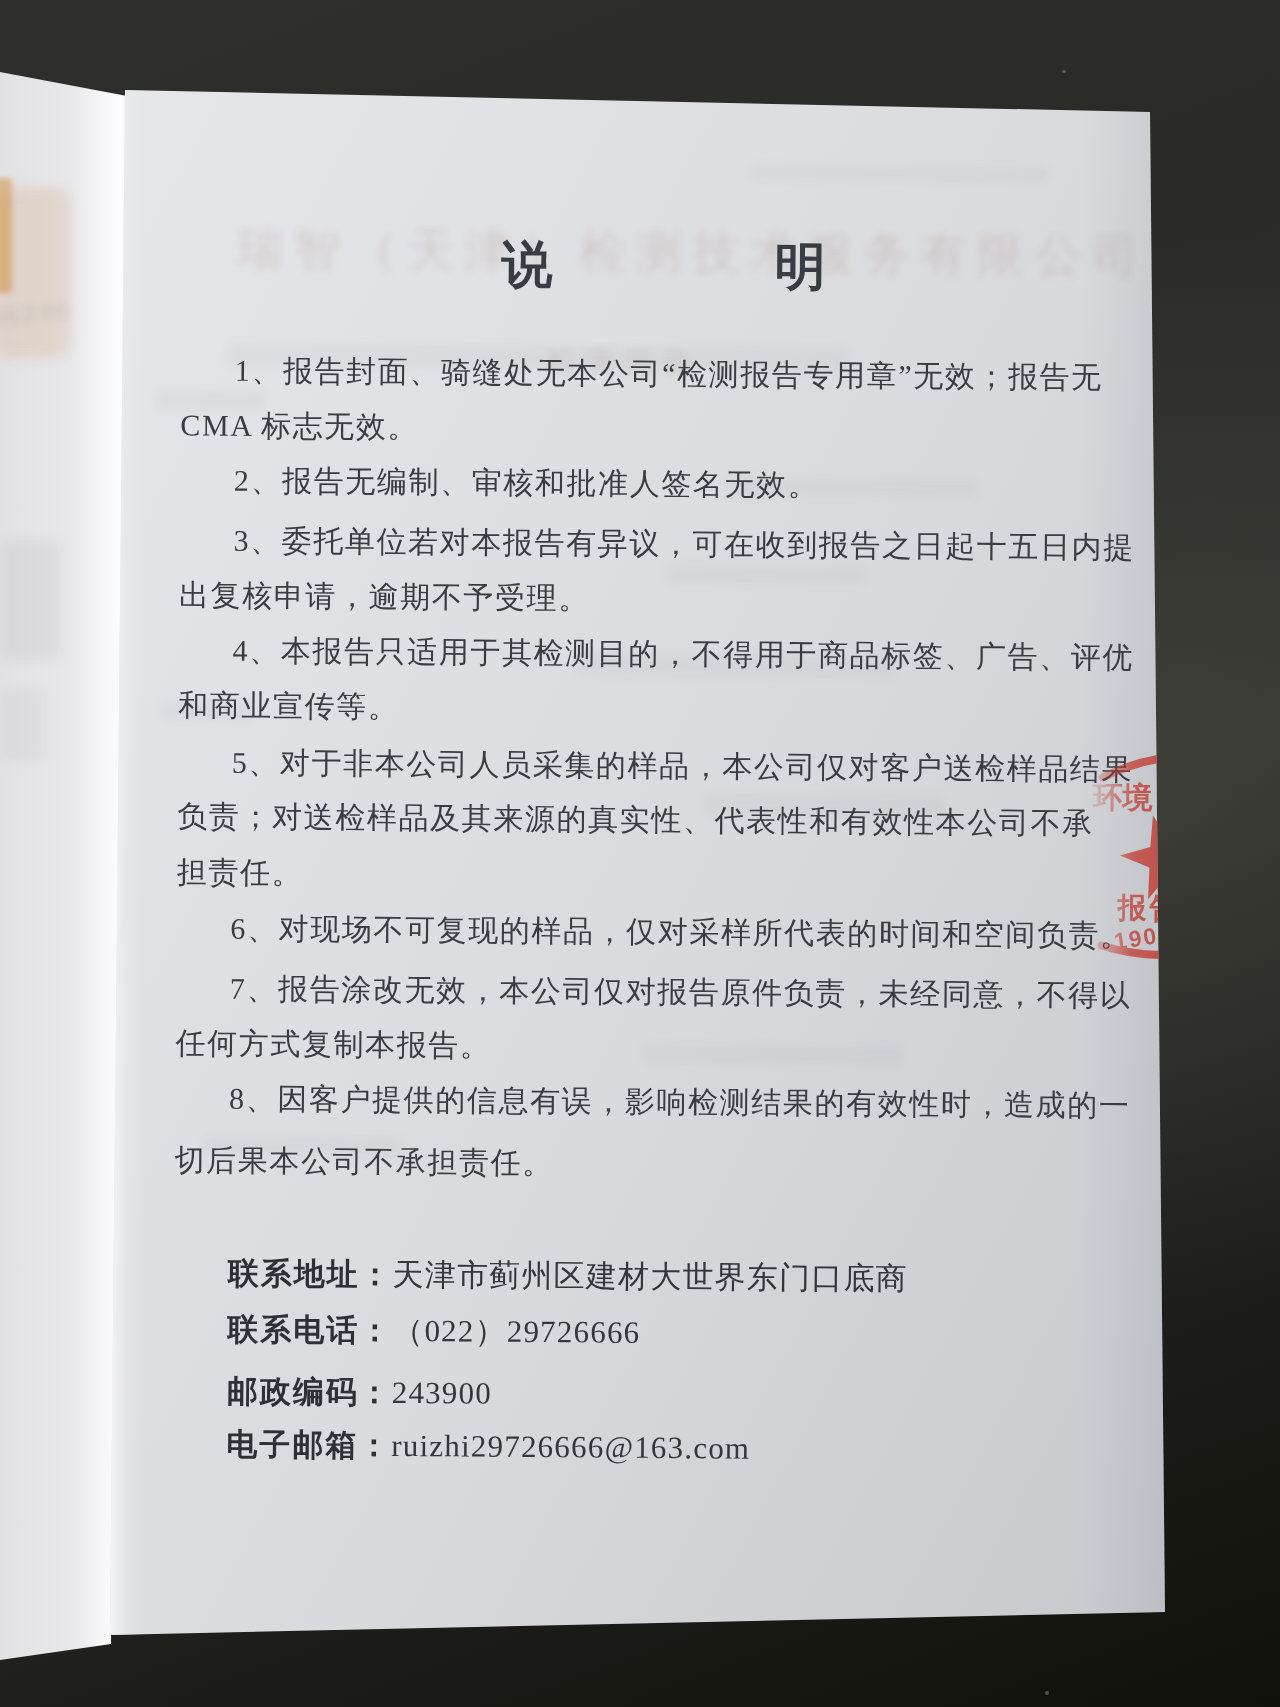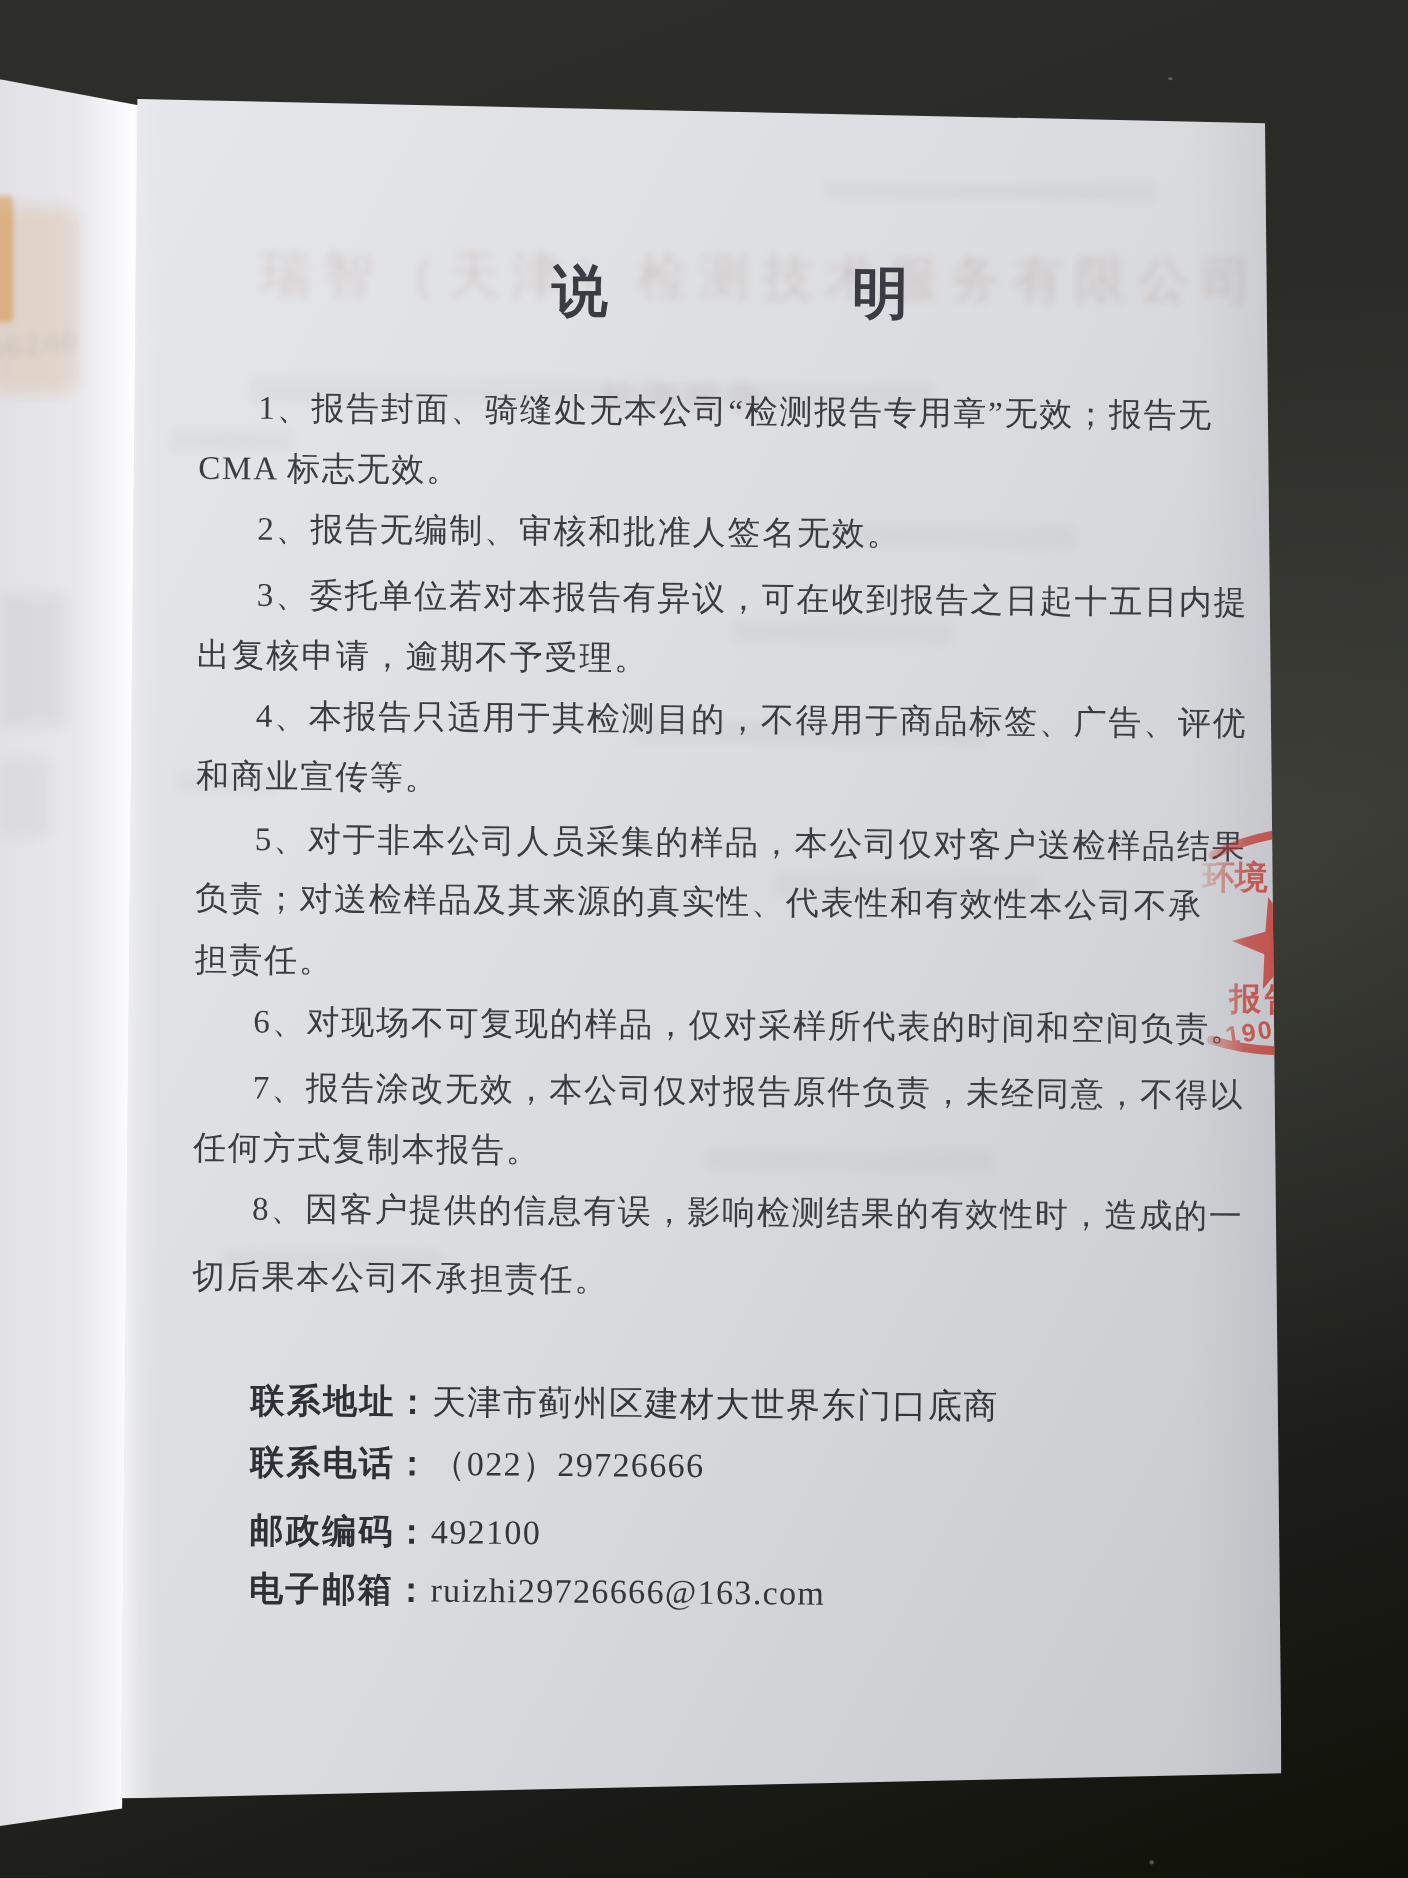--- a/index.html
+++ b/index.html
@@ -106,21 +106,21 @@
       <div class="bline first" style="top:988px;">8、因客户提供的信息有误，影响检测结果的有效性时，造成的一</div>
       <div class="bline cont" style="top:1050px;">切后果本公司不承担责任。</div>
 
       <div class="cline" style="top:1162px;">
         <span class="clabel">联系地址：</span><span class="cvalue">天津市蓟州区建材大世界东门口底商</span>
       </div>
       <div class="cline" style="top:1218px;">
         <span class="clabel">联系电话：</span><span class="cvalue">（022）29726666</span>
       </div>
       <div class="cline" style="top:1280px;">
-        <span class="clabel">邮政编码：</span><span class="cvalue">492100</span>
+        <span class="clabel">邮政编码：</span><span class="cvalue">243900</span>
       </div>
       <div class="cline" style="top:1333px;">
         <span class="clabel">电子邮箱：</span><span class="cvalue">ruizhi29726666@163.com</span>
       </div>
 
       <svg id="stamp" width="120" height="240" viewBox="0 0 120 240">
         <defs>
           <linearGradient id="fadeL" x1="0" y1="0" x2="1" y2="0">
             <stop offset="0" stop-color="#fff" stop-opacity="0"></stop>
             <stop offset="0.28" stop-color="#fff" stop-opacity="0.85"></stop>

